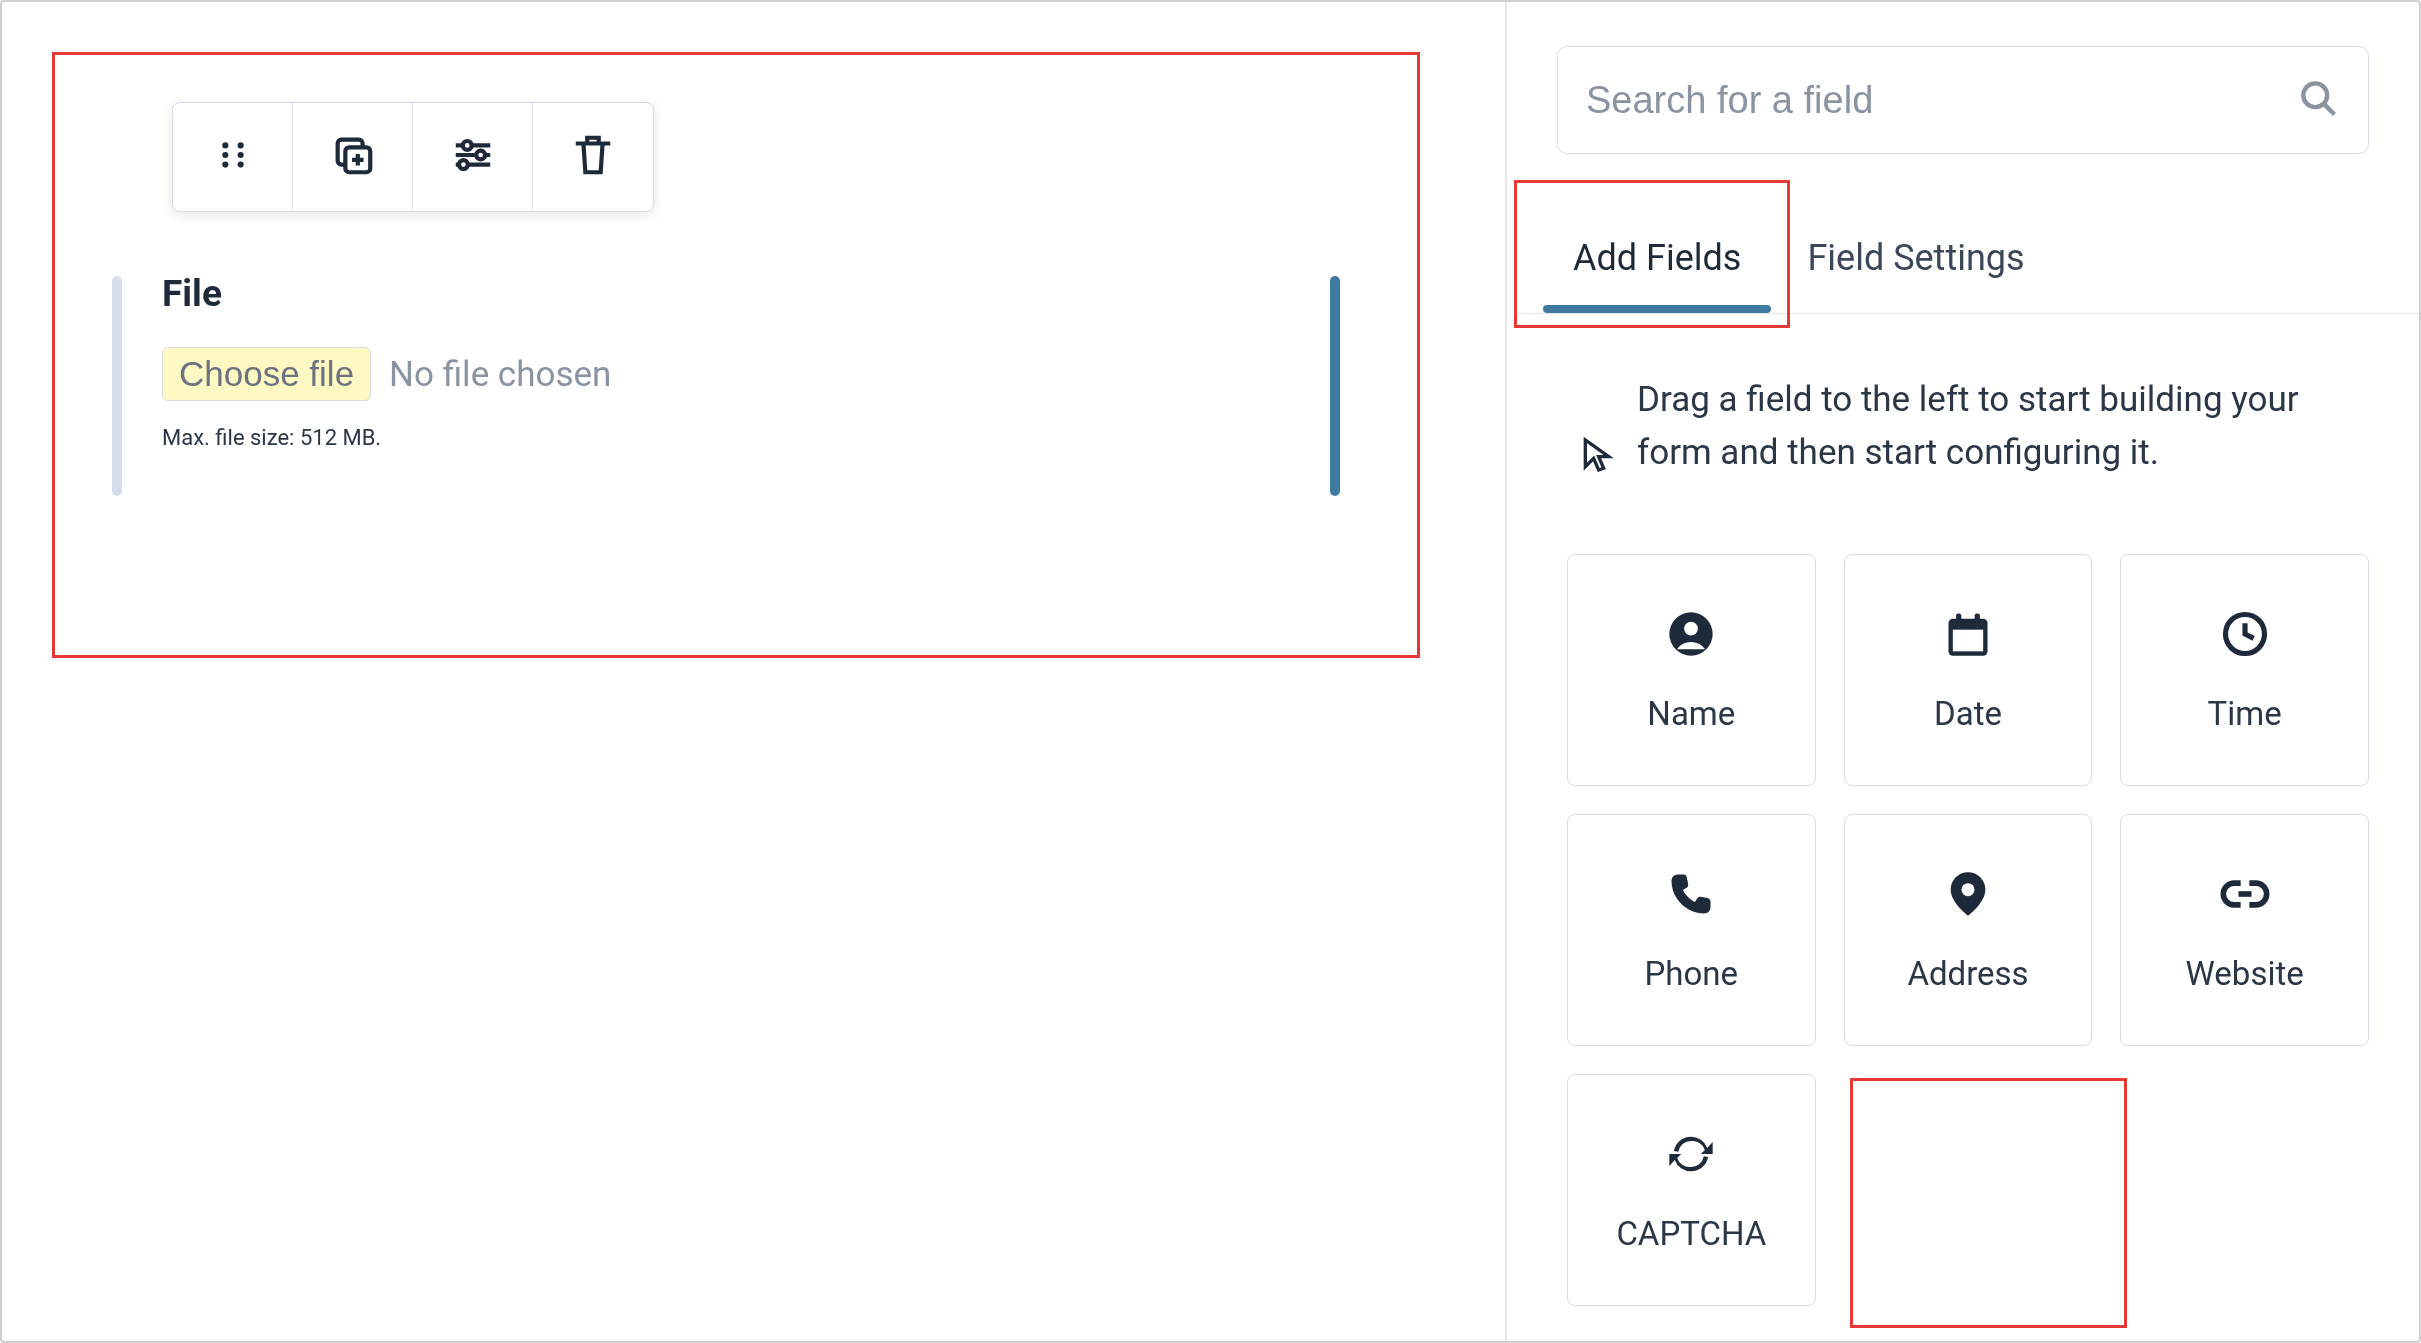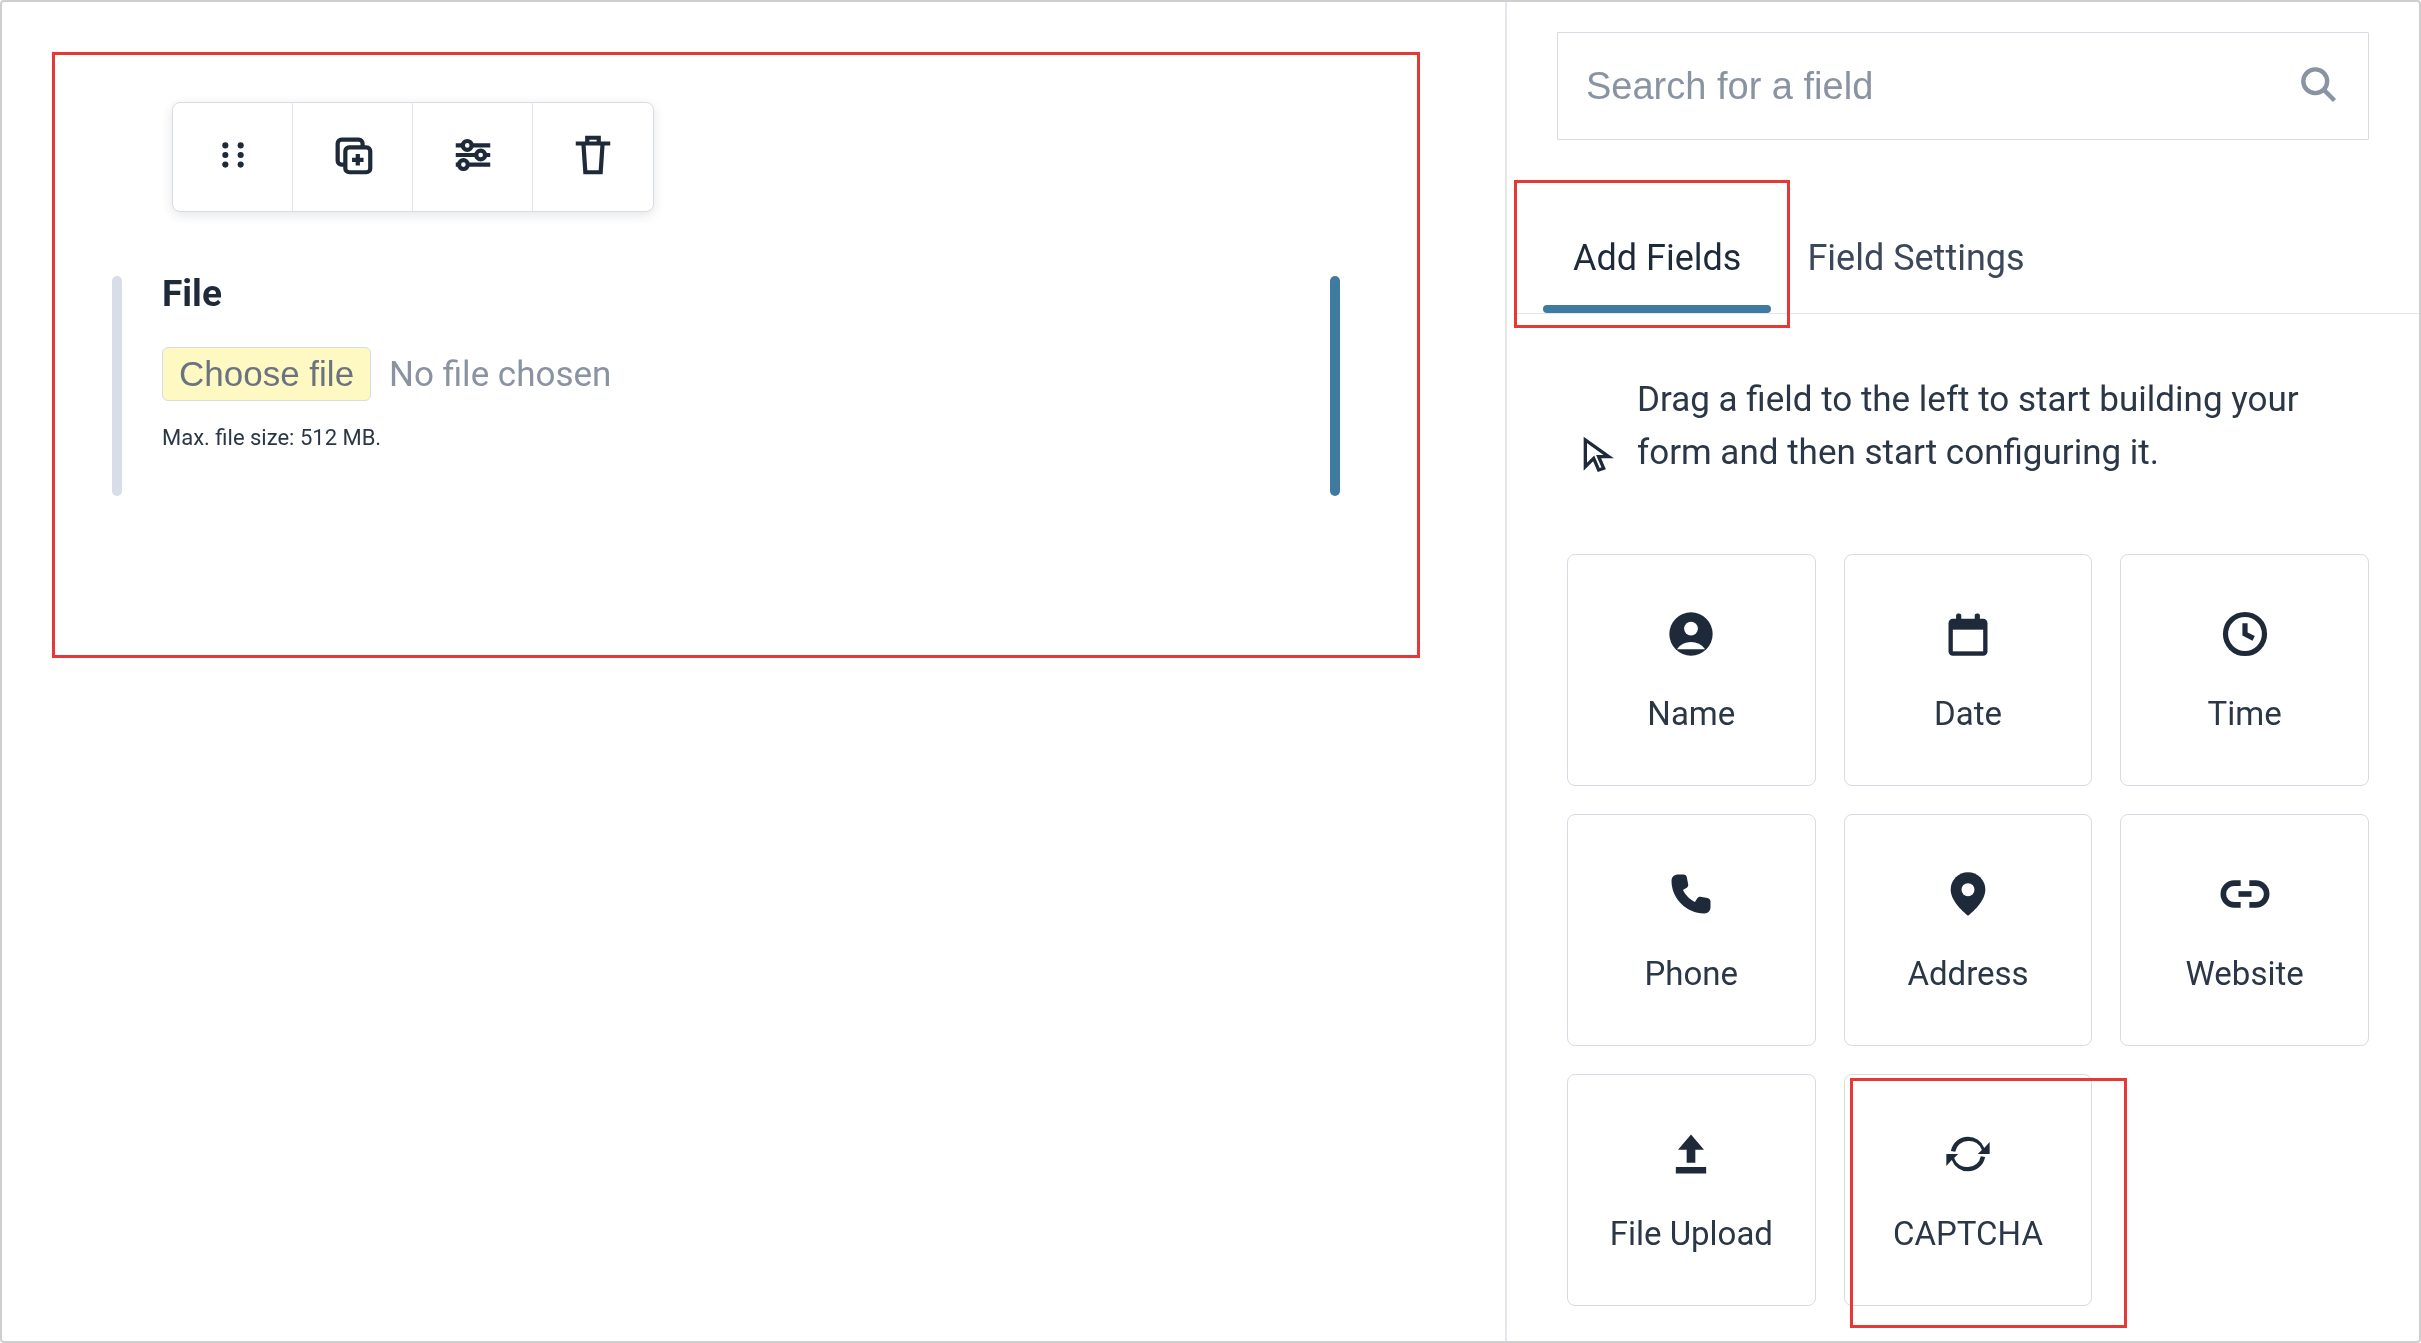--- a/index.html
+++ b/index.html
@@ -101,24 +101,24 @@
     cursor:pointer;
   }
   .nofile { font-size: 35px; color:#8a93a2; }
   .hint { font-size: 22px; color:#2b3747; }
 
   
   .sidebar {
     position:absolute; left:1505px; top:0; right:0; height:100%;
   }
   .search-wrap {
-    position:absolute; left:50px; top:30px; right:50px;
+    position:absolute; left:50px; top:44px; right:50px;
     height: 108px;
     border:1px solid #d7dbe3;
-    border-radius: 1px;
+    border-radius: 10px;
     display:flex; align-items:center; padding: 0 28px;
   }
   .search-wrap input {
     flex:1; border:none; outline:none;
     font-size: 38px; color:#5a6372;
     background: transparent;
   }
   .search-wrap input::placeholder { color:#8a93a2; }
   .search-icon { width:44px; height:44px; color:#8a93a2; }
 
@@ -319,29 +319,20 @@
               <path d="M9 12 L15 12"></path>
               <path d="M10 7 L7 7 a5 5 0 0 0 0 10 L10 17"></path>
               <path d="M14 7 L17 7 a5 5 0 0 1 0 10 L14 17"></path>
             </svg>
         </span>
         <span class="tlabel">Website</span>
       </div>
       <div class="tile">
         <span class="ticon">
           <svg viewBox="0 0 24 24" width="52" height="52" fill="#1e2a3a">
-              <path d="M12 3 L6 10 L10 10 L10 16 L14 16 L14 10 L18 10 Z"></path>
-              <rect x="5" y="18" width="14" height="3"></rect>
-            </svg>
-        </span>
-        <span class="tlabel">File Upload</span>
-      </div>
-      <div class="tile">
-        <span class="ticon">
-          <svg viewBox="0 0 24 24" width="52" height="52" fill="#1e2a3a">
               <path d="M12 4 a8 8 0 0 1 7.5 5.2 L22 6.5 L22 12 L16.5 12 L18.4 10.1 A6 6 0 0 0 12 6 A6 6 0 0 0 6.1 11 L4.1 10.6 A8 8 0 0 1 12 4 Z"></path>
               <path d="M12 20 a8 8 0 0 1 -7.5 -5.2 L2 17.5 L2 12 L7.5 12 L5.6 13.9 A6 6 0 0 0 12 18 A6 6 0 0 0 17.9 13 L19.9 13.4 A8 8 0 0 1 12 20 Z"></path>
             </svg>
         </span>
         <span class="tlabel">CAPTCHA</span>
       </div>
     </div>
 
   </div>
 

